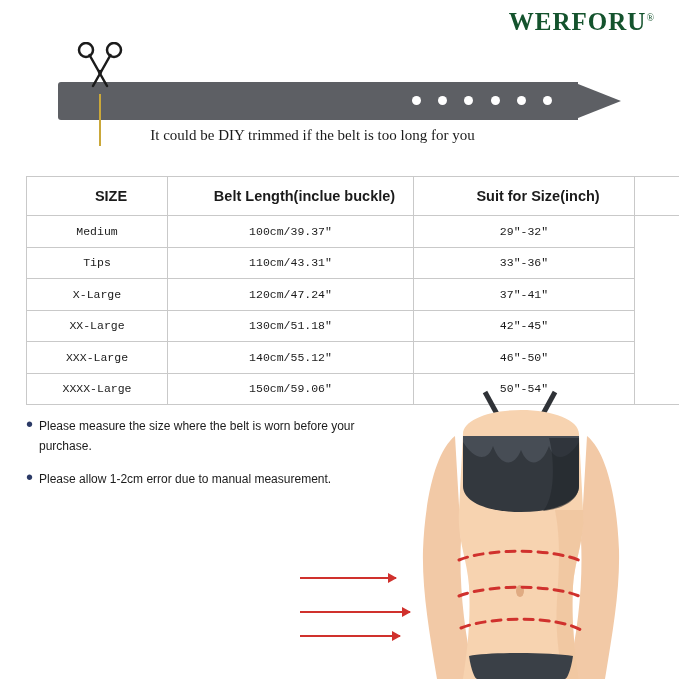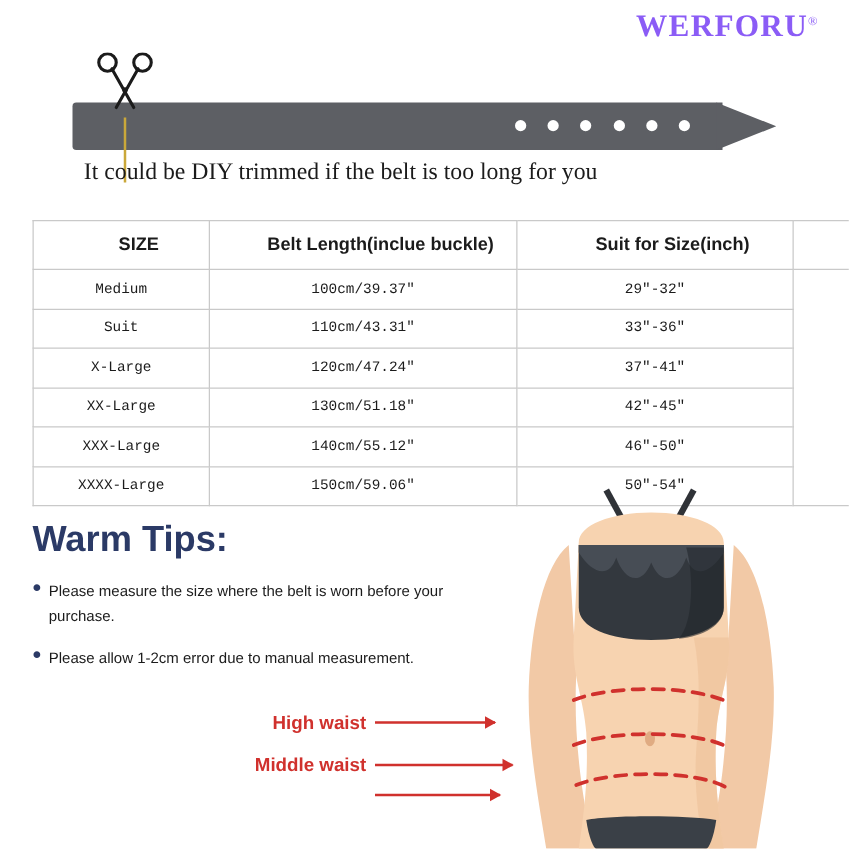--- a/index.html
+++ b/index.html
@@ -23,21 +23,21 @@
 
   
   .brand {
     position: absolute;
     top: 8px;
     right: 24px;
     font-family: "Liberation Serif", serif;
     font-size: 25px;
     font-weight: bold;
     letter-spacing: 1px;
-    color: #8b5cf6;
+    color: #14532d;
   }
   .brand .reg {
     font-size: 10px;
     vertical-align: super;
     font-weight: normal;
   }
 
   
   .belt-area {
     position: absolute;
@@ -96,23 +96,24 @@
     width: 54px;
     height: 48px;
   }
 
   .diy-caption {
     position: absolute;
     left: 0;
     top: 127px;
     width: 545px;
     text-align: center;
-    font-size: 19px;
+    font-size: 15px;
     color: #1b1b1b;
     font-family: "Liberation Serif", serif;
+    padding-left: 40px;
   }
 
   
   .table-wrap {
     position: absolute;
     left: 26px;
     top: 176px;
     width: 628px;
   }
   table.size-table {
@@ -263,21 +264,21 @@
         </tr>
       </thead>
       <tbody>
         <tr>
           <td>Medium</td>
           <td>100cm/39.37"</td>
           <td>29"-32"</td>
           <td class="width-cell" rowspan="6">1.1"</td>
         </tr>
         <tr>
-          <td>Suit</td>
+          <td>Tips</td>
           <td>110cm/43.31"</td>
           <td>33"-36"</td>
         </tr>
         <tr>
           <td>X-Large</td>
           <td>120cm/47.24"</td>
           <td>37"-41"</td>
         </tr>
         <tr>
           <td>XX-Large</td>
@@ -292,21 +293,20 @@
         <tr>
           <td>XXXX-Large</td>
           <td>150cm/59.06"</td>
           <td>50"-54"</td>
         </tr>
       </tbody>
     </table>
   </div>
 
   <div class="tips">
-    <h2>Warm Tips:</h2>
     <div class="tip-row">
       <span class="tip-bullet">•</span>
       <span class="tip-text">Please measure the size where the belt is worn before your purchase.</span>
     </div>
     <div class="tip-row">
       <span class="tip-bullet">•</span>
       <span class="tip-text">Please allow 1-2cm error due to manual measurement.</span>
     </div>
   </div>
 
@@ -328,21 +328,19 @@
 
     <ellipse cx="161" cy="201" rx="4" ry="6" fill="#e0ab82"></ellipse>
 
     <path d="M110 266 C130 262 190 262 214 266 C212 280 208 289 206 289 L118 289 C116 289 112 280 110 266 Z" fill="#3a4047"></path>
 
     <path d="M100 170 C130 158 196 158 224 172" stroke="#d0312d" stroke-width="3" fill="none" stroke-dasharray="9 7" stroke-linecap="round"></path>
     <path d="M100 206 C130 194 198 194 224 208" stroke="#d0312d" stroke-width="3" fill="none" stroke-dasharray="9 7" stroke-linecap="round"></path>
     <path d="M102 238 C132 226 198 226 222 240" stroke="#d0312d" stroke-width="3" fill="none" stroke-dasharray="9 7" stroke-linecap="round"></path>
   </svg>
 
-  <div class="waist-label lbl-high">High waist</div>
   <div class="waist-arrow arr-high"></div>
 
-  <div class="waist-label lbl-mid">Middle waist</div>
   <div class="waist-arrow arr-mid"></div>
 
   <div class="waist-arrow arr-low"></div>
 
 </div>
 
 </body></html>

